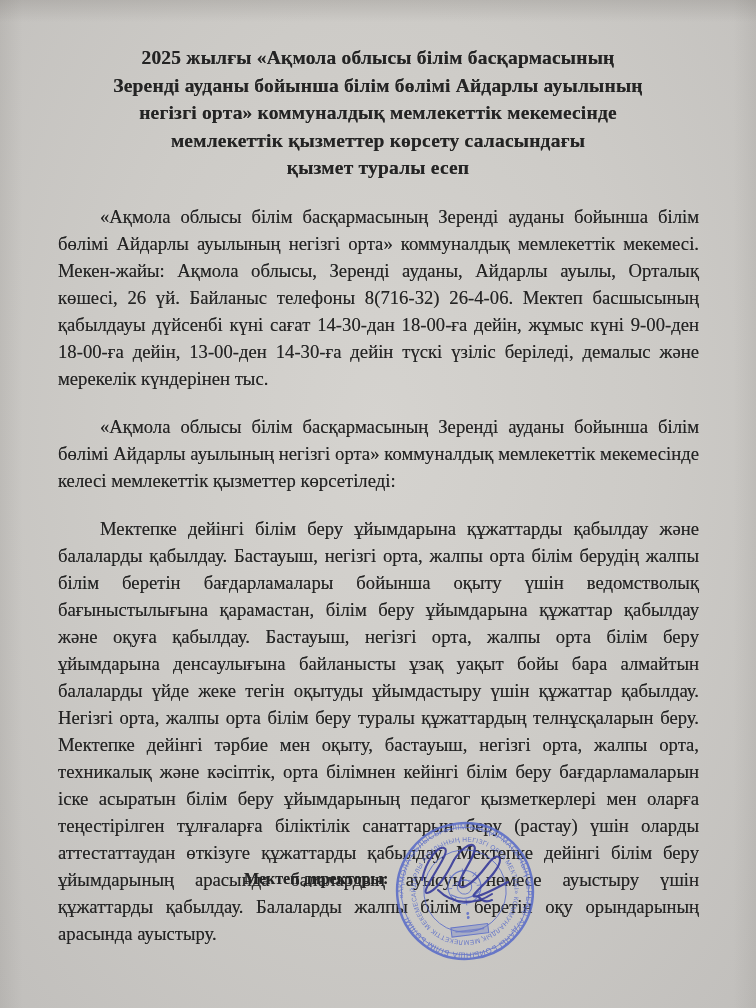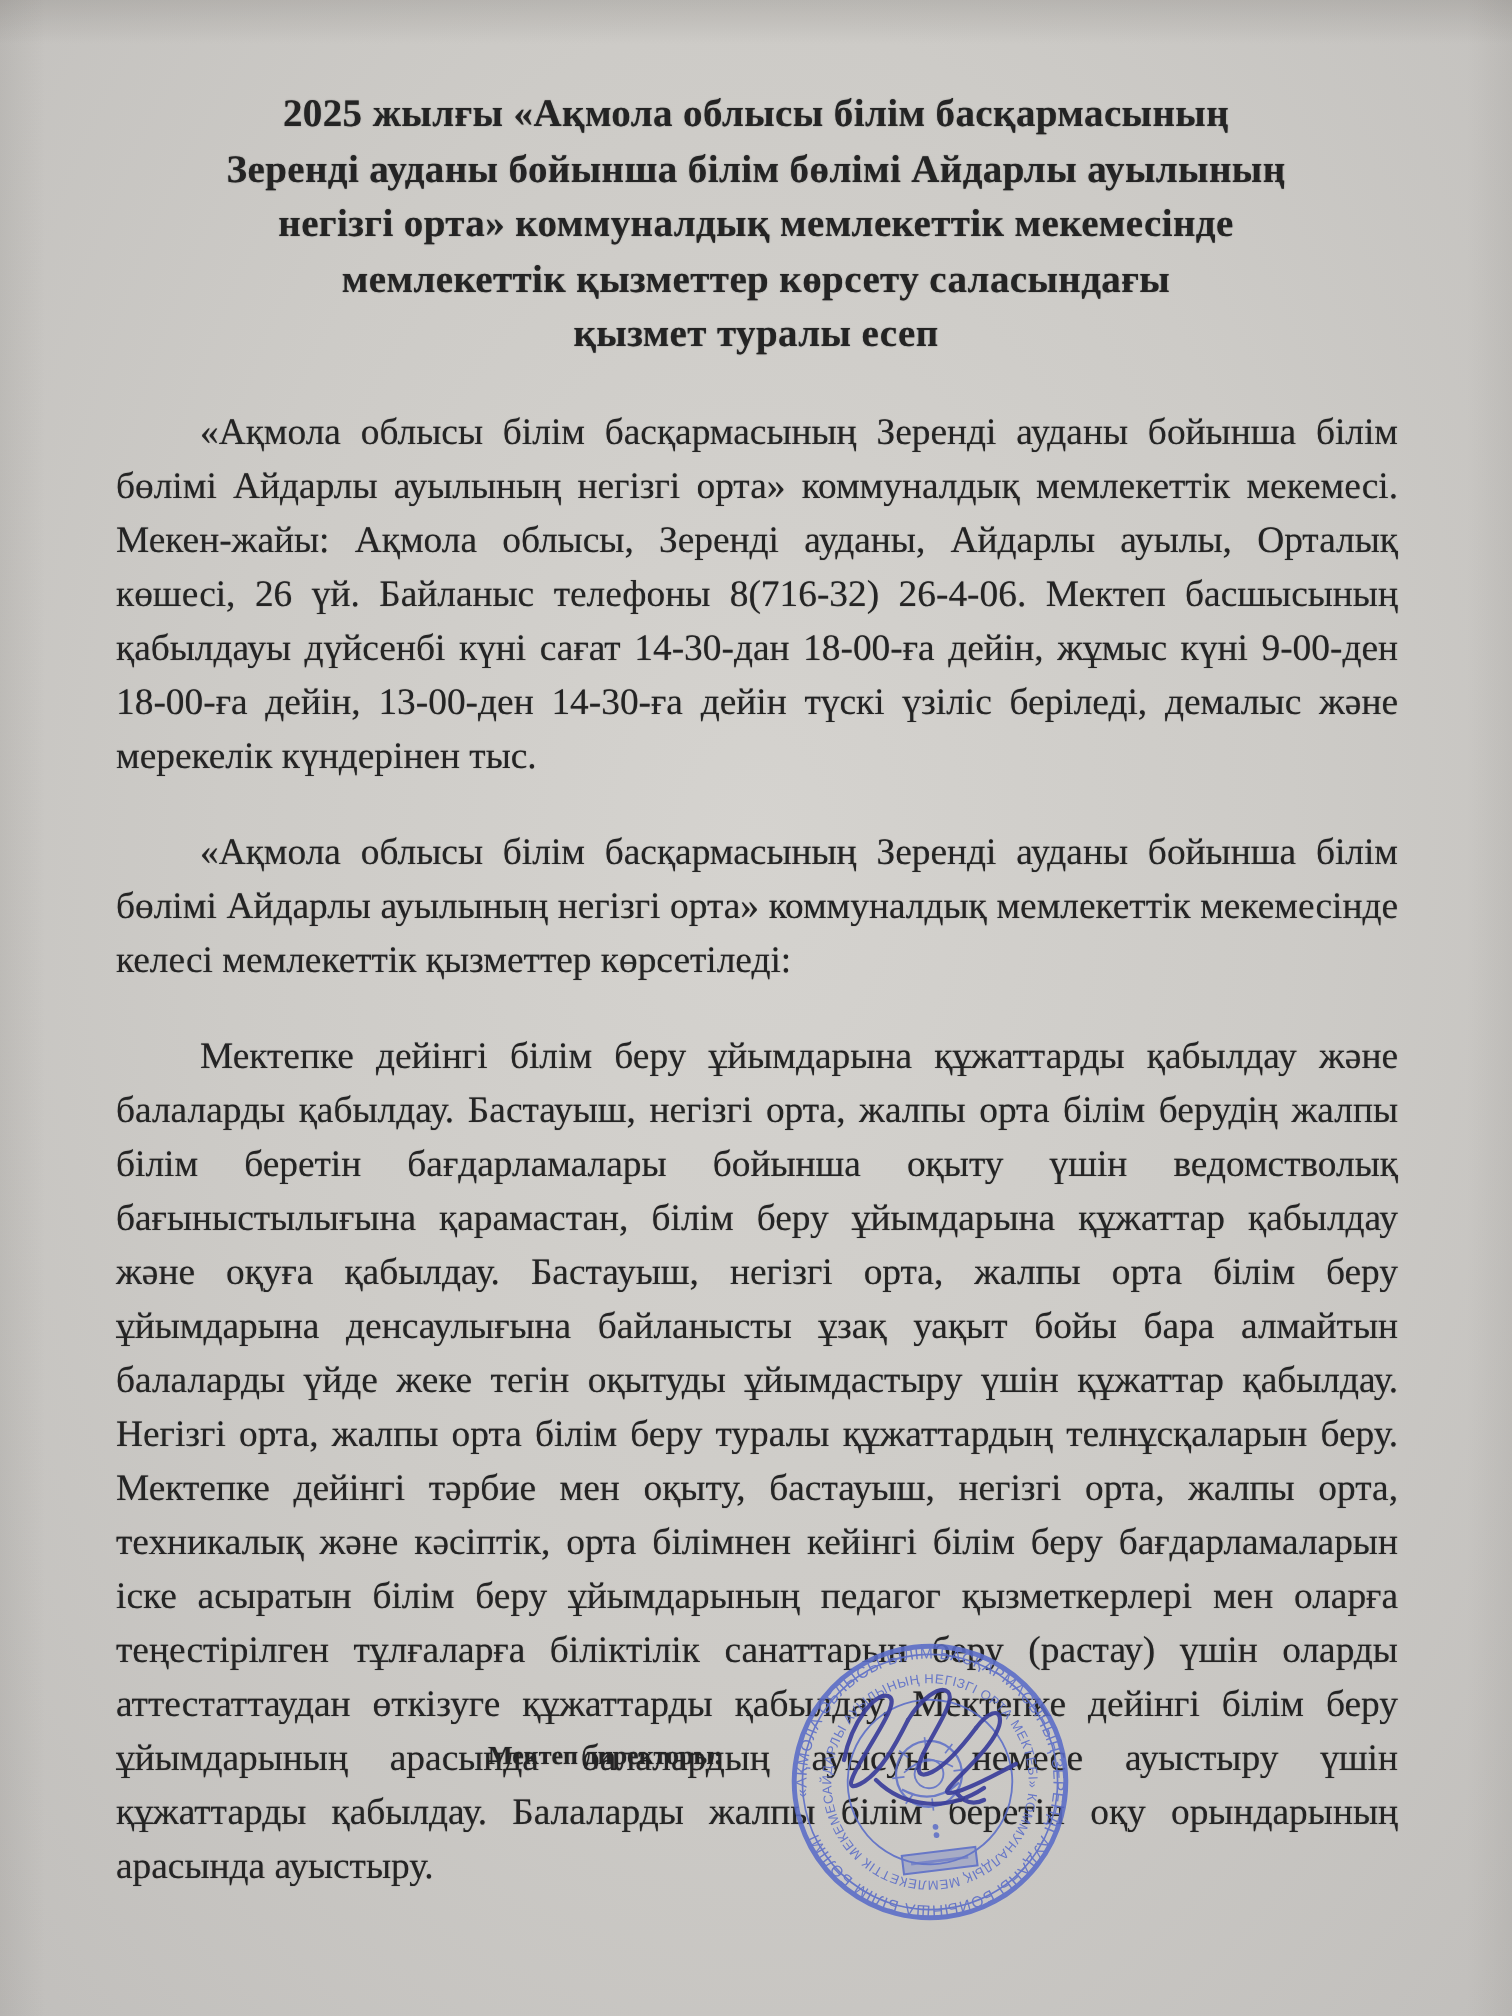--- a/index.html
+++ b/index.html
@@ -28,21 +28,21 @@
   .doc-title span{display:block;}
   .body-text{
     margin:21px 57px 0 58px;
     font-size:18.7px;line-height:27px;text-align:justify;
     text-shadow:0 0 .5px rgba(30,30,30,.55);
   }
   .body-text p{margin:0;text-indent:42px;}
   .body-text p + p{margin-top:21px;}
   .signature-row{
     position:absolute;left:0;top:862px;width:684px;height:40px;
-    font-weight:bold;font-size:13px;
+    font-weight:bold;font-size:16px;
     text-shadow:0 0 .6px rgba(30,30,30,.6);
   }
   .sig-label{position:absolute;left:244px;top:8px;}
   .sig-name{position:absolute;left:511px;top:6px;}
   .stamp{
     position:absolute;left:393px;top:819px;width:144px;height:144px;
     transform:rotate(-7deg);opacity:.88;
   }
   .ink-signature{
     position:absolute;left:408px;top:838px;width:116px;height:80px;

